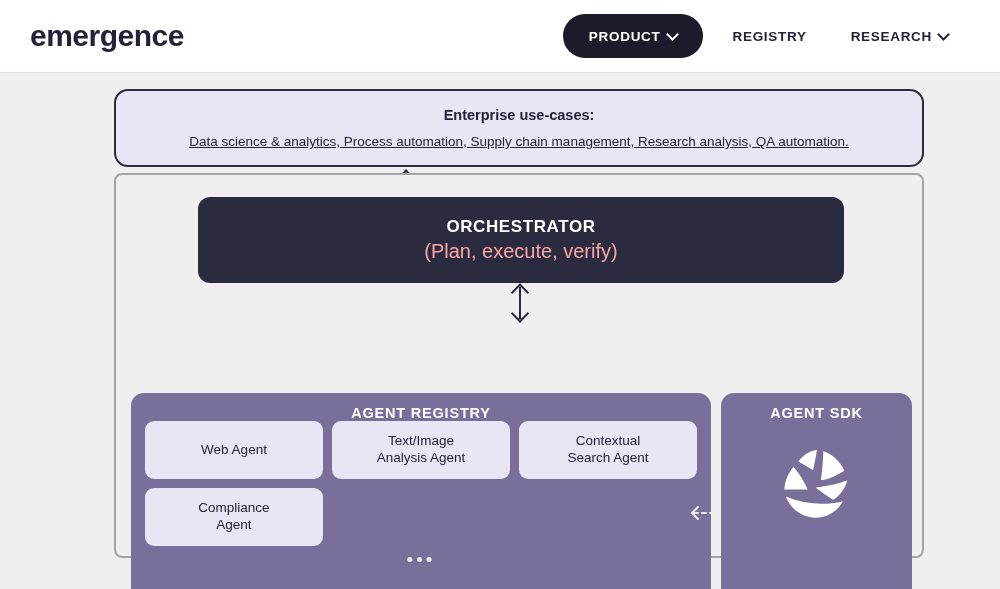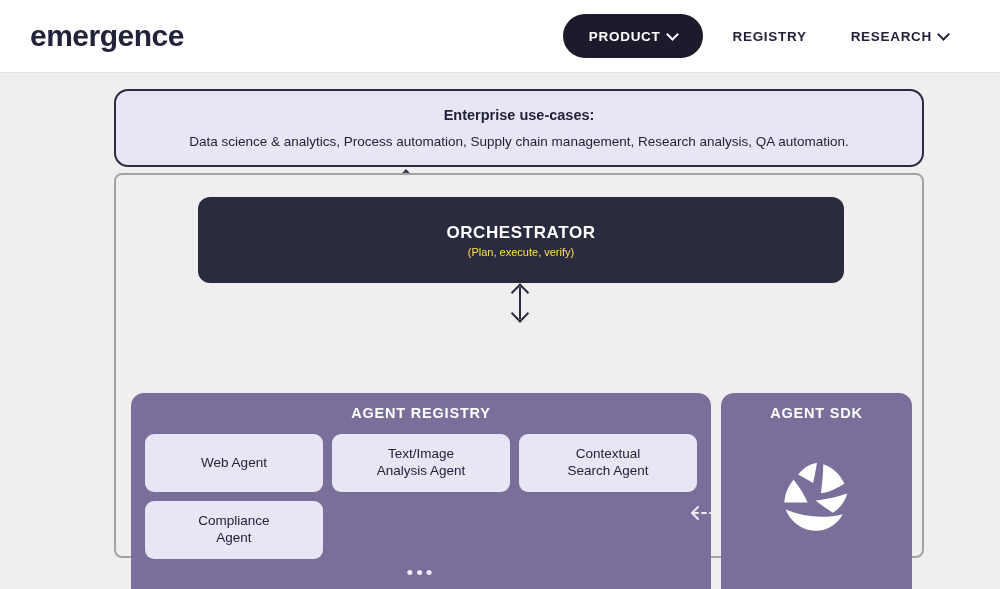--- a/index.html
+++ b/index.html
@@ -84,20 +84,21 @@
   }
   .usecases-title {
     font-size: 14.5px;
     font-weight: 700;
     color: #22223b;
   }
   .usecases-body {
     font-size: 13.5px;
     color: #22223b;
     text-align: center;
+    text-decoration: underline;
   }
 
   
   .arrow-v {
     position: absolute;
     left: 0; right: 0;
     margin: auto;
     width: 2px;
     background: #2b2b40;
   }
@@ -135,22 +136,22 @@
     justify-content: center;
     gap: 3px;
   }
   .orch-title {
     font-size: 17px;
     font-weight: 700;
     letter-spacing: 0.6px;
     color: #ffffff;
   }
   .orch-sub {
-    font-size: 11px;
-    color: #fde047;
+    font-size: 20px;
+    color: #fca5a5;
   }
 
   .arrow-mid { top: 112px; height: 32px; left: 403px; right: auto; }
 
   .registry {
     position: absolute;
     left: 15px; top: 218px;
     width: 580px; height: 231px;
     background: #7a6f9b;
     border-radius: 13px;
@@ -166,21 +167,20 @@
     display: flex;
     flex-direction: column;
     align-items: center;
   }
   .panel-title {
     font-size: 14.5px;
     font-weight: 700;
     letter-spacing: 0.8px;
     color: #ffffff;
     text-align: center;
-    margin-bottom: 13px;
   }
 
   .agent-grid {
     display: grid;
     grid-template-columns: repeat(3, 1fr);
     gap: 9px;
   }
   .agent-card {
     background: #e8e6f4;
     border-radius: 9px;

